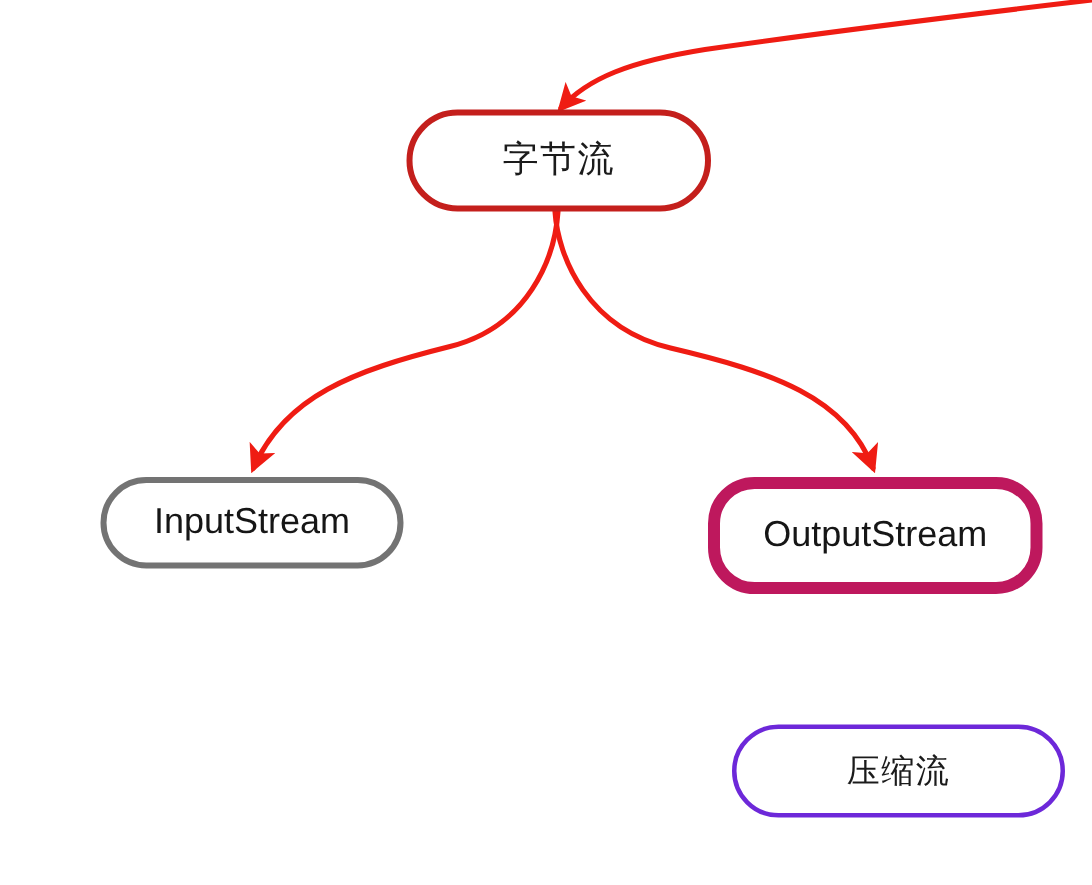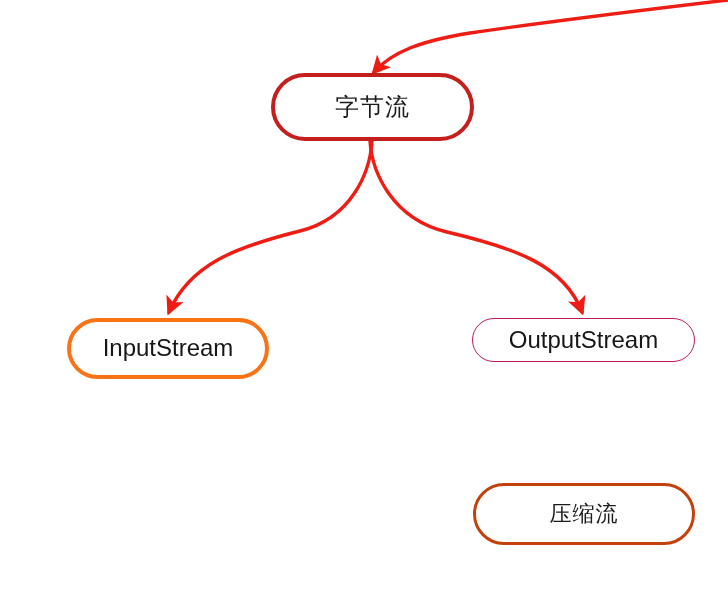--- a/index.html
+++ b/index.html
@@ -52,52 +52,52 @@
     font-size: 24px;
     letter-spacing: 1px;
   }
 
   
   #node-input-stream {
     left: 67px;
     top: 318px;
     width: 202px;
     height: 61px;
-    border: 4px solid #f97316;
+    border: 4px solid #737373;
     border-radius: 31px;
   }
   #node-output-stream {
     left: 472px;
     top: 318px;
     width: 223px;
-    height: 44px;
-    border: 1px solid #be185d;
+    height: 78px;
+    border: 8px solid #be185d;
     border-radius: 31px;
   }
   #node-input-stream .node-label,
   #node-output-stream .node-label {
     font-size: 24px;
     color: #161616;
   }
 
   
   #node-decompress-stream {
     left: 68px;
     top: 483px;
     width: 201px;
     height: 62px;
     border: 3px solid #e8862a;
     border-radius: 31px;
   }
   #node-compress-stream {
-    left: 473px;
+    left: 488px;
     top: 483px;
     width: 222px;
     height: 62px;
-    border: 3px solid #c2410c;
+    border: 3px solid #6d28d9;
     border-radius: 31px;
   }
   #node-decompress-stream .node-label,
   #node-compress-stream .node-label {
     font-size: 22px;
     letter-spacing: 1px;
   }
 </style>
 </head>
 <body>

